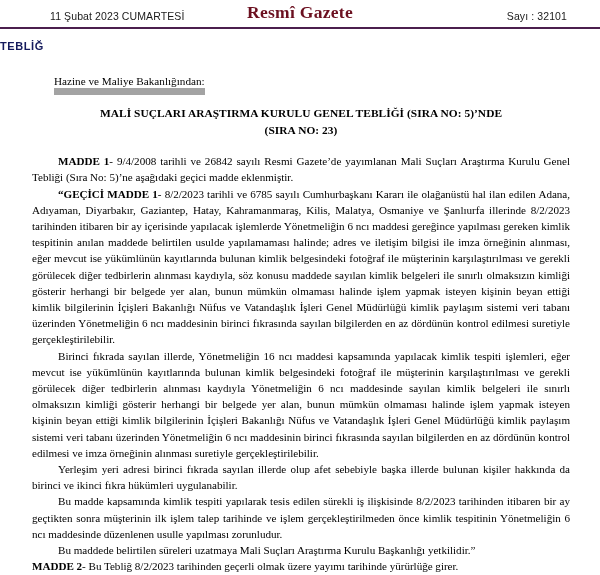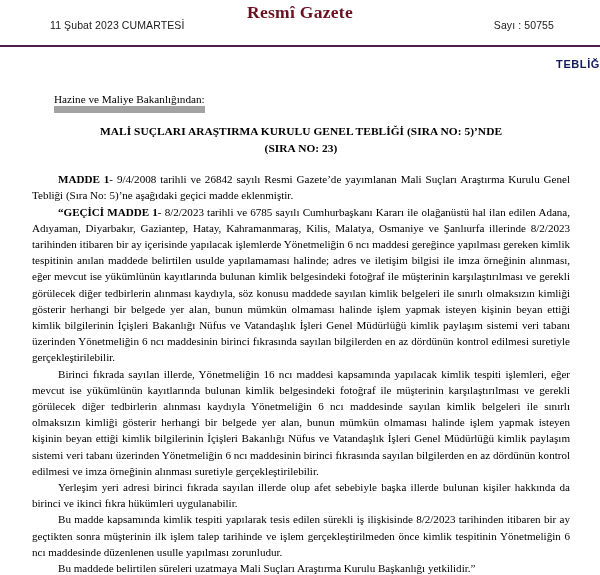--- a/index.html
+++ b/index.html
@@ -19,22 +19,22 @@
     position: relative;
     width: 600px;
     height: 575px;
     background: #ffffff;
     box-sizing: border-box;
   }
 
   
   .masthead {
     position: relative;
-    height: 45px;
-    padding: 0 22px 0 14px;
+    height: 27px;
+    padding: 0 9px 0 14px;
     display: flex;
     align-items: center;
     justify-content: space-between;
   }
   .masthead-date,
   .masthead-issue {
     font-family: "Liberation Sans", "DejaVu Sans", sans-serif;
     font-size: 10.5px;
     letter-spacing: 0.1px;
     color: #1a1a1a;
@@ -59,21 +59,21 @@
 
   .rule {
     width: 100%;
     height: 2px;
     background: #4b1f4e;
     margin: 0;
   }
 
   
   .section-heading {
-    text-align: right;
+    text-align: left;
     font-family: "Liberation Sans", "DejaVu Sans", sans-serif;
     font-size: 11px;
     font-weight: bold;
     color: #141a5c;
     letter-spacing: 0.6px;
     margin-top: 11px;
     margin-bottom: 0;
   }
 
   
@@ -118,21 +118,21 @@
   .b { font-weight: bold; }
 </style>
 </head>
 <body>
 
 <div class="page">
 
   <div class="masthead">
     <span class="masthead-date">11 Şubat 2023 CUMARTESİ</span>
     <span class="masthead-title">Resmî Gazete</span>
-    <span class="masthead-issue">Sayı : 50755</span>
+    <span class="masthead-issue">Sayı : 32101</span>
   </div>
 
   <div class="rule"></div>
 
   <div class="section-heading">TEBLİĞ</div>
 
   <div class="content">
 
     <div style="text-align:left;">
       <span class="issuer">Hazine ve Maliye Bakanlığından:</span>

